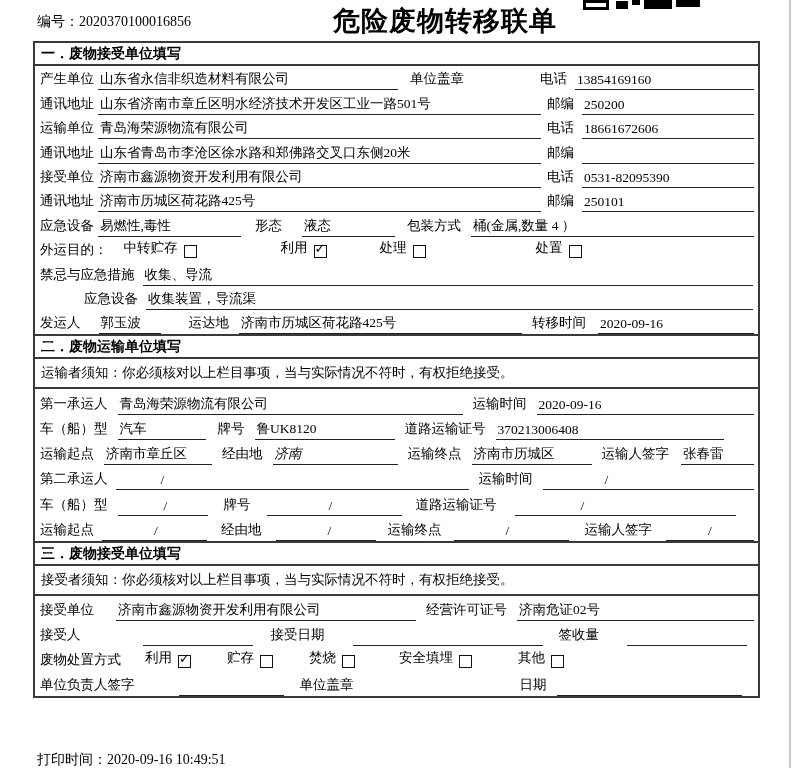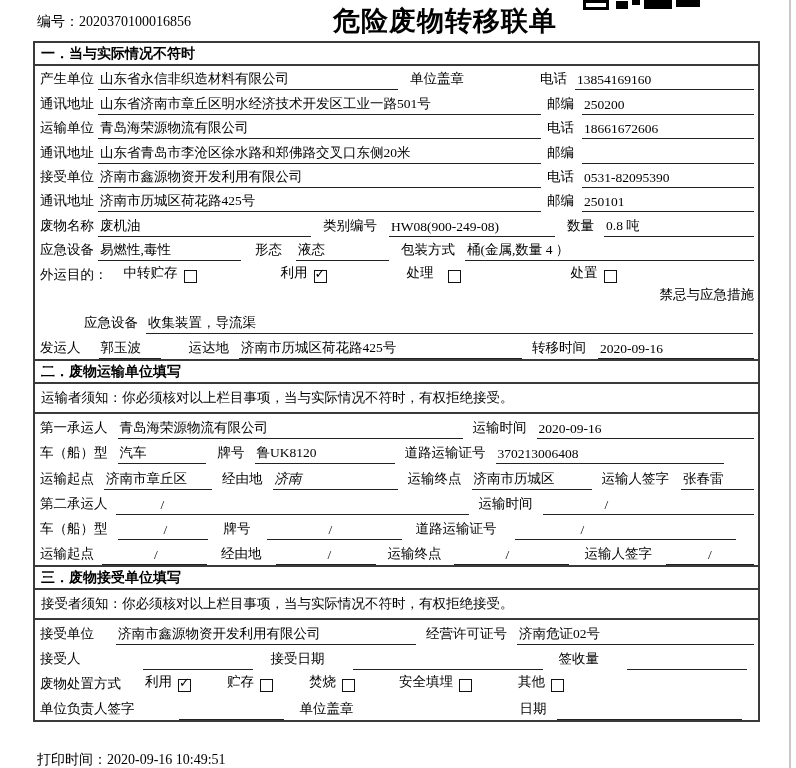--- a/index.html
+++ b/index.html
@@ -61,21 +61,21 @@
 
 <div class="qr">
     <div class="blk hollow" style="left: 583px; top: 0px; width: 26px; height: 10px;"></div>
     <div class="blk" style="left: 616px; top: 1px; width: 12px; height: 8px;"></div>
     <div class="blk" style="left: 632px; top: 0px; width: 8px; height: 5px;"></div>
     <div class="blk" style="left: 644px; top: 0px; width: 28px; height: 9px;"></div>
     <div class="blk" style="left: 676px; top: 0px; width: 24px; height: 7px;"></div>
   </div>
 
 <div class="form-table">
-    <div class="sec-h">一．当与实际情况不符时</div>
+    <div class="sec-h">一．废物接受单位填写</div>
     <div class="row" style="height: 24.4px;">
       <span class="lbl" style="margin-left: 5px;">产生单位</span>
       <span class="val" style="width: 300px; margin-left: 4px;">山东省永信非织造材料有限公司</span>
       <span class="stc" style="margin-left: 12px;">单位盖章</span>
       <span class="lbl" style="margin-left: 76px;">电话</span>
       <span class="val" style="flex: 1 1 0%; margin-left: 8px;">13854169160</span>
     </div>
     <div class="row" style="height: 24.4px;">
       <span class="lbl" style="margin-left: 5px;">通讯地址</span>
       <span class="val" style="width: 443px; margin-left: 4px;">山东省济南市章丘区明水经济技术开发区工业一路501号</span>
@@ -100,58 +100,51 @@
       <span class="lbl" style="margin-left: 6px;">电话</span>
       <span class="val" style="flex: 1 1 0%; margin-left: 8px;">0531-82095390</span>
     </div>
     <div class="row" style="height: 24.4px;">
       <span class="lbl" style="margin-left: 5px;">通讯地址</span>
       <span class="val" style="width: 443px; margin-left: 4px;">济南市历城区荷花路425号</span>
       <span class="lbl" style="margin-left: 6px;">邮编</span>
       <span class="val" style="flex: 1 1 0%; margin-left: 8px;">250101</span>
     </div>
     <div class="row" style="height: 24.4px;">
-      <span class="lbl" style="margin-left: 5px;">废物名称</span>
-      <span class="val" style="width: 213px; margin-left: 4px;">废机油</span>
-      <span class="lbl" style="margin-left: 12px;">类别编号</span>
-      <span class="val" style="width: 166px; margin-left: 12px;">HW08(900-249-08)</span>
-      <span class="lbl" style="margin-left: 12px;">数量</span>
-      <span class="val" style="flex: 1 1 0%; margin-left: 10px;">0.8 吨</span>
-    </div>
-    <div class="row" style="height: 24.4px;">
       <span class="lbl" style="margin-left: 5px;">应急设备</span>
       <span class="val" style="width: 143px; margin-left: 4px;">易燃性,毒性</span>
       <span class="lbl" style="margin-left: 14px;">形态</span>
-      <span class="val" style="width: 93px; margin-left: 14px;">液态</span>
+      <span class="val" style="width: 93px; margin-left: 20px;">液态</span>
       <span class="lbl" style="margin-left: 12px;">包装方式</span>
       <span class="val" style="flex: 1 1 0%; margin-left: 10px;">桶(金属,数量  4 ）</span>
     </div>
     <div class="row" style="height: 24.4px;">
       <span class="lbl" style="margin-left: 5px;">外运目的：</span>
       <span class="chk" style="margin-left: 16px;">
         <span class="stc">中转贮存</span>
         <span class="box"></span>
       </span>
       <span class="chk" style="margin-left: 84px;">
         <span class="stc">利用</span>
         <span class="box">
           <span class="tick">✓</span>
         </span>
       </span>
-      <span class="chk" style="margin-left: 80px; gap: 8px;">
+      <span class="chk" style="margin-left: 53px;">
         <span class="stc">处理</span>
         <span class="box"></span>
       </span>
       <span class="chk" style="margin-left: 110px;">
         <span class="stc">处置</span>
         <span class="box"></span>
       </span>
     </div>
-    <div class="row" style="height: 24.4px; flex-direction: column;">
+    <div class="row" style="height: 24.4px;">
       <span class="lbl" style="margin-left: 5px;">禁忌与应急措施</span>
+      <span class="val" style="flex: 1 1 0%; margin-left: 8px; margin-right: 1px;">收集、导流</span>
     </div>
     <div class="row" style="height: 24.4px; padding-left: 44px;">
       <span class="lbl" style="margin-left: 5px;">应急设备</span>
       <span class="val" style="flex: 1 1 0%; margin-left: 8px; margin-right: 1px;">收集装置，导流渠</span>
     </div>
     <div class="row" style="height: 24.4px;">
       <span class="lbl" style="margin-left: 5px;">发运人</span>
       <span class="val" style="width: 62px; margin-left: 18px;">郭玉波</span>
       <span class="lbl" style="margin-left: 28px;">运达地</span>
       <span class="val" style="width: 283px; margin-left: 10px;">济南市历城区荷花路425号</span>

